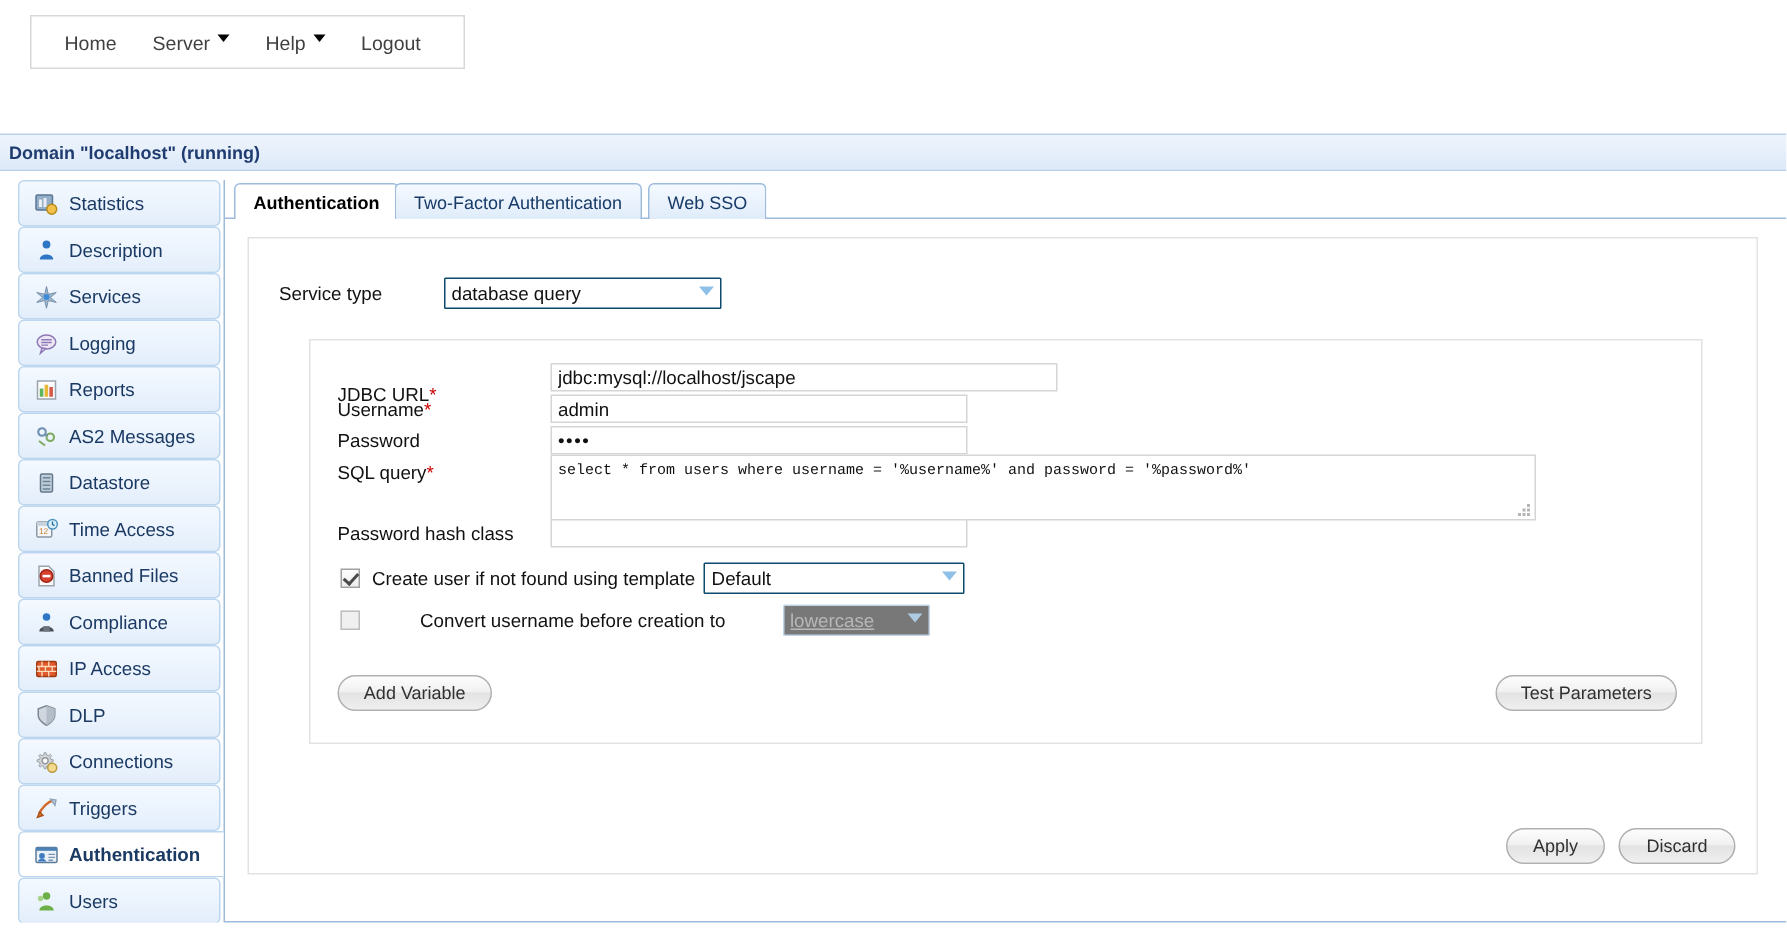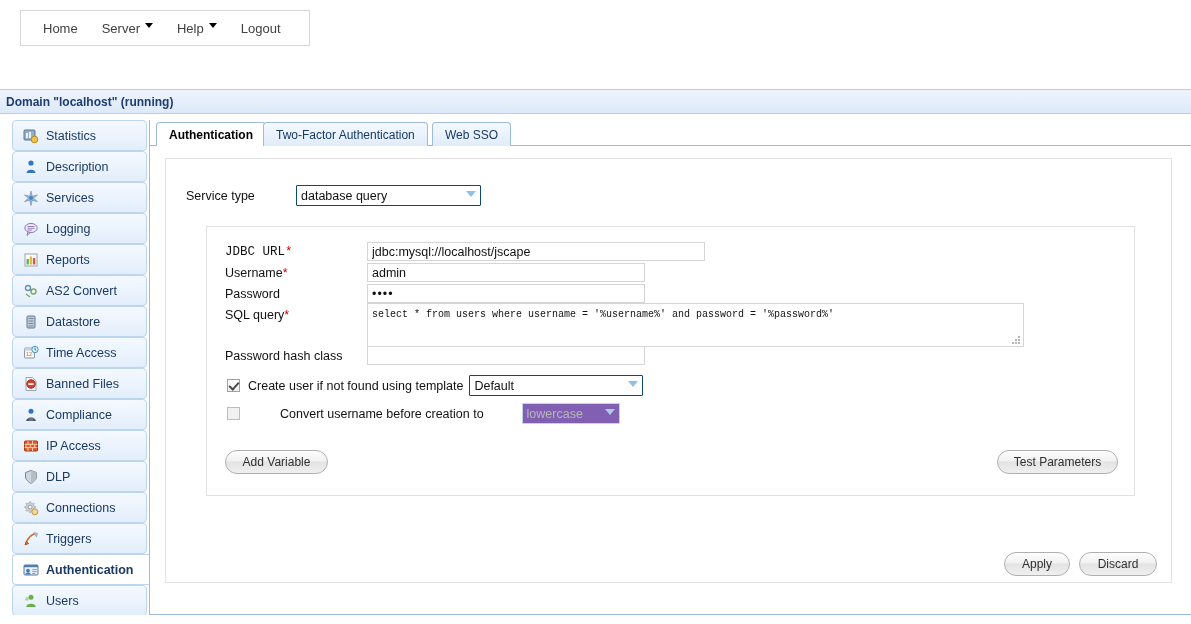--- a/index.html
+++ b/index.html
@@ -146,21 +146,21 @@
   .selwrap { position: relative; display: inline-block; }
   .selwrap .arrow {
     position: absolute; right: 5px; top: 6px;
     width: 0; height: 0;
     border-left: 5px solid transparent;
     border-right: 5px solid transparent;
     border-top: 6px solid #8ec0e8;
     pointer-events: none;
   }
   .selwrap.disabled .arrow { border-top-color: #aecbe4; }
-  select.sel:disabled { color: #9a9a9a; background: #4c1d95; border-color: #a8c4de; }
+  select.sel:disabled { color: #9a9a9a; background: #404040; border-color: #a8c4de; text-decoration: underline; }
 
   input.txt, textarea.ta {
     border: 1px solid #d5d5d5;
     background: #ffffff;
     font-family: "Liberation Sans", sans-serif;
     font-size: 12.5px;
     color: #111;
     padding: 1px 4px;
     height: 19px;
     border-radius: 0;
@@ -304,21 +304,21 @@
           </svg></span>
         <span class="side-label">Reports</span>
       </div>
       <div class="side-item">
         <span class="ico"><svg width="16" height="16" viewBox="0 0 16 16">
             <circle cx="5" cy="5" r="2.5" fill="none" stroke="#6f8fb0" stroke-width="1.4"></circle>
             <circle cx="10.5" cy="8.5" r="2.5" fill="none" stroke="#7faa5f" stroke-width="1.4"></circle>
             <path d="M6.6 6.6 L8.9 7.4" stroke="#6f8fb0" stroke-width="1.4"></path>
             <path d="M3 11 l4 3" stroke="#7faa5f" stroke-width="1.4"></path>
           </svg></span>
-        <span class="side-label">AS2 Convert</span>
+        <span class="side-label">AS2 Messages</span>
       </div>
       <div class="side-item">
         <span class="ico"><svg width="16" height="16" viewBox="0 0 16 16">
             <rect x="4" y="2" width="8" height="12" rx="1" fill="#bfcdd9" stroke="#64788c"></rect>
             <path d="M5.5 4.5 h5 M5.5 7 h5 M5.5 9.5 h5 M5.5 12 h5" stroke="#6d8296" stroke-width="0.9"></path>
           </svg></span>
         <span class="side-label">Datastore</span>
       </div>
       <div class="side-item">
         <span class="ico"><svg width="16" height="16" viewBox="0 0 16 16">
@@ -415,21 +415,21 @@
       <div class="service-row">
         <span class="label" style="width:110px;">Service type</span>
         <span class="selwrap">
           <select class="sel" style="width:185px;" id="svc-sel"><option value="database query">database query</option><option value="LDAP">LDAP</option><option value="Active Directory">Active Directory</option><option value="PAM">PAM</option><option value="RADIUS">RADIUS</option></select>
           <span class="arrow"></span>
         </span>
       </div>
 
       <div class="inner-panel">
 
-        <span class="flabel" style="left:18px; top:18px;font-family:Liberation Mono, monospace;">
+        <span class="flabel" style="left:18px; top:29px;">
           <span>JDBC URL</span><span class="req">*</span>
         </span>
         <input class="txt" type="text" style="position: absolute; left: 160px; top: 15px; width: 338px;" id="jdbc-url" value="jdbc:mysql://localhost/jscape">
 
         <span class="flabel" style="left:18px; top:39px;">
           <span>Username</span><span class="req">*</span>
         </span>
         <input class="txt" type="text" style="position: absolute; left: 160px; top: 36px; width: 278px;" id="username" value="admin">
 
         <span class="flabel" style="left:18px; top:60px;">

